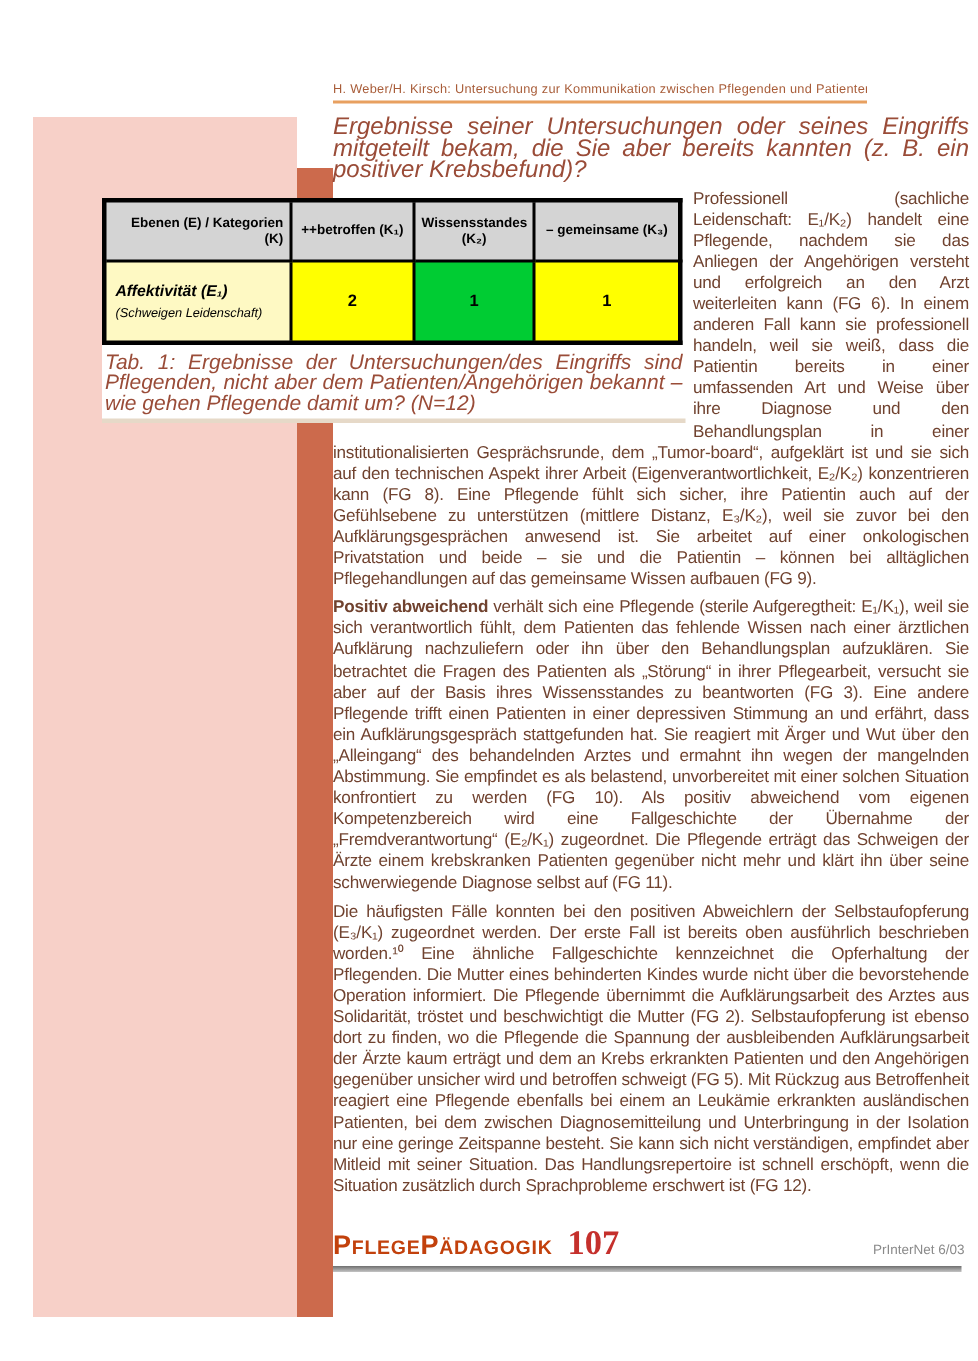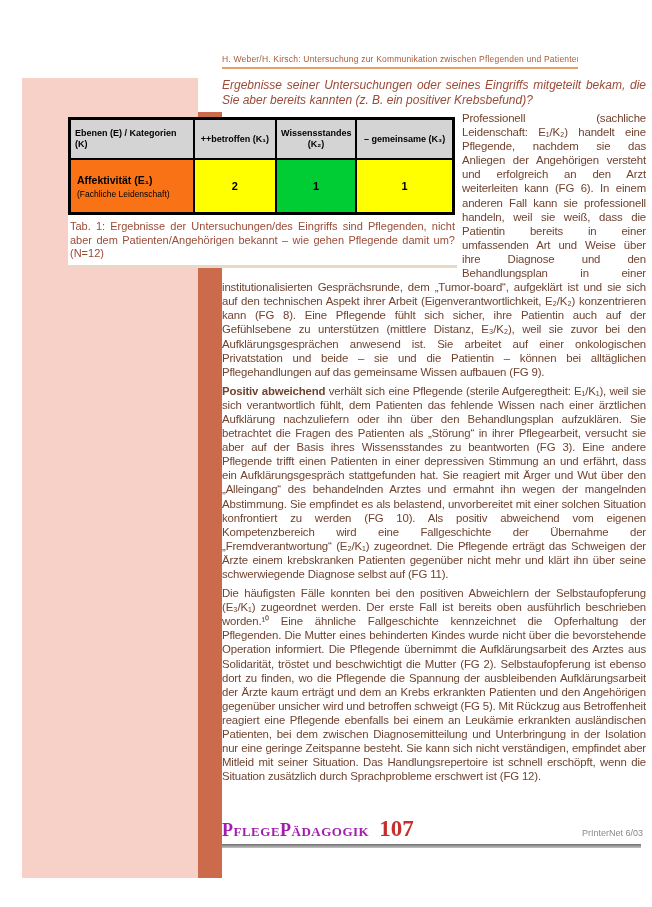--- a/index.html
+++ b/index.html
@@ -24,74 +24,74 @@
   
   .running-header {
     position: absolute; left: 222px; top: 54px; width: 356px;
     font-size: 8.5px; color: #a85c38; letter-spacing: 0.2px;
     padding-bottom: 3px; border-bottom: 2.5px solid #e8a060;
     white-space: nowrap; overflow: hidden;
   }
   
   .content { position: absolute; left: 222px; top: 78px; width: 424px; }
   .intro {
-    font-style: italic; font-size: 12px; line-height: 14.5px;
+    font-style: italic; font-size: 16px; line-height: 14.5px;
     color: #9a4c38; margin: 0 0 4px 0; text-align: justify;
   }
   .flow { }
   .table-float {
     float: left; width: 389px;
     margin: 6px 5px 8px -154px;
     background: #ffffff;
     padding-bottom: 4px;
     border-bottom: 3px solid #e6d9c8;
   }
   table.results {
     border-collapse: collapse; table-layout: fixed;
     width: 387px; border: 3px solid #000; background: #fff;
   }
   table.results th, table.results td { border: 2px solid #000; }
   th.hdr {
     background: #d4d4d4; font-size: 9px; font-weight: bold; color:#000;
     padding: 4px 4px; height: 30px; text-align: center; vertical-align: middle;
     line-height: 11px;
   }
-  th.hdr.first { text-align: left; }
+  th.hdr.first { text-align: right; }
   td.rowlabel {
-    background: #f97316; padding: 4px 6px; vertical-align: middle;
+    background: #fef9c3; padding: 4px 6px; vertical-align: middle; font-style: italic;
   }
   td.rowlabel .lbl { font-size: 10.5px; font-weight: bold; color:#000; line-height: 12px; }
   td.rowlabel .sub { font-size: 8.5px; color:#000; margin-top: 3px; line-height: 10px; }
   td.val {
     text-align: center; vertical-align: middle;
     font-size: 11px; font-weight: bold; color: #000;
   }
   .c-yellow { background: #ffff00; }
   .c-green  { background: #00cc33; }
   .c-white  { background: #ffffff; }
   tr.r1 td { height: 44px; }
   tr.r2 td { height: 34px; }
   tr.r3 td { height: 48px; }
   .caption {
-    font-size: 11px; line-height: 13.5px;
+    font-style: italic; font-size: 14px; line-height: 13.5px;
     color: #9a4c38; margin: 5px 2px 0 2px; text-align: justify;
   }
   .para {
     font-size: 11.4px; line-height: 14.1px; letter-spacing: -0.15px;
     color: #70422f; text-align: justify; margin: 0 0 5px 0;
   }
   .para b { color: #70422f; margin-top: 18px; }
   
   .footer {
     position: absolute; left: 222px; top: 816px; width: 421px;
     display: flex; align-items: baseline;
   }
   .footer-journal {
-    font-family: Liberation Serif, serif; font-variant: small-caps;
-    font-weight: bold; font-size: 18px; color: #a21caf; letter-spacing: 0.5px;
+    font-family: Liberation Sans, sans-serif; font-variant: small-caps;
+    font-weight: bold; font-size: 18px; color: #c2410c; letter-spacing: 0.5px;
   }
   .footer-page {
     font-family: "Liberation Serif", serif; font-weight: bold;
     font-size: 23px; color: #c5302c; margin-left: 10px; text-align: center;
   }
   .footer-issue { margin-left: auto; font-size: 9px; color: #8a8a8a; }
   .footer-rule {
     position: absolute; left: 222px; top: 844px; width: 419px; height: 4px;
     background: linear-gradient(#6f6f6f, #c4c4c4);
   }
@@ -122,21 +122,21 @@
           <tbody>
               <tr>
             <th class="hdr first">Ebenen (E) / Kategorien (K)</th>
             <th class="hdr">++betroffen (K₁)</th>
             <th class="hdr">Wissensstandes (K₂)</th>
             <th class="hdr">– gemeinsame (K₃)</th>
           </tr>
           <tr class="r1">
             <td class="rowlabel">
               <div class="lbl">Affektivität (E₁)</div>
-              <div class="sub">(Fachliche Leidenschaft)</div>
+              <div class="sub">(Schweigen Leidenschaft)</div>
             </td>
             <td class="val c-yellow">2</td>
             <td class="val c-green">1</td>
             <td class="val c-yellow">1</td>
           </tr>
         </tbody>
           </table>
         <div class="caption">Tab. 1: Ergebnisse der Untersuchungen/des Eingriffs sind Pflegenden, nicht aber dem Patienten/Angehörigen bekannt – wie gehen Pflegende damit um? (N=12)</div>
       </div>
 

